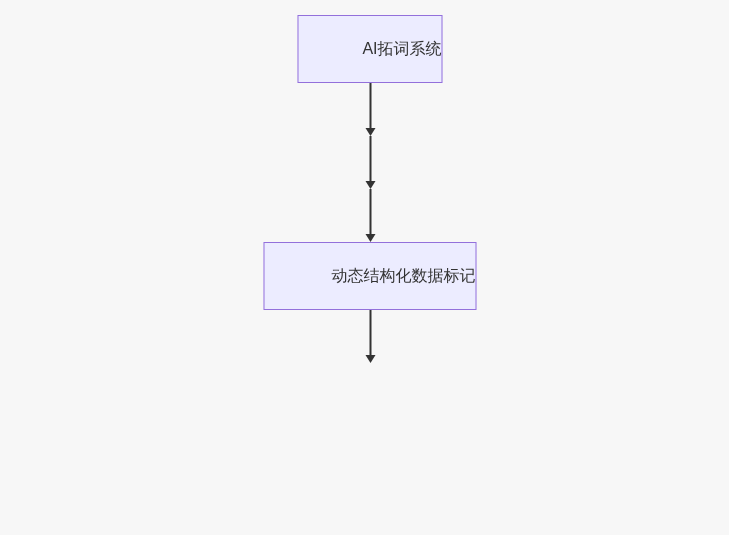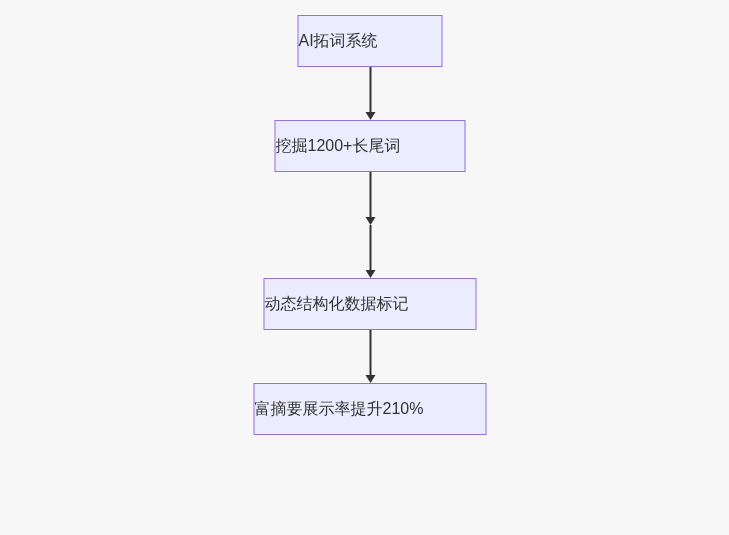--- a/index.html
+++ b/index.html
@@ -17,24 +17,24 @@
   }
   .canvas{
     position:relative;width:729px;height:535px;
     background:var(--background);
   }
   .flow{
     position:absolute;top:15px;left:370px;transform:translateX(-50%);
     display:flex;flex-direction:column;align-items:center;
   }
   .node{
-    box-sizing:border-box;height:52px;
+    box-sizing:border-box;height:68px;
     background:var(--node-fill);
     border:1.5px solid var(--node-border);
-    display:flex;align-items:center;justify-content:flex-start;
+    display:flex;align-items:center;justify-content:flex-end;
     color:var(--text);font-size:16px;line-height:1;
     white-space:nowrap;
   }
   .n1{width:145px}
   .n2{width:191px}
   .n3{width:217px}
   .n4{width:213px}
   .n5{width:233px}
   .edge{
     height:53px;display:flex;flex-direction:column;align-items:center;
@@ -57,23 +57,20 @@
 
     <div class="node n1">
       <span>AI拓词系统</span>
     </div>
 
     <div class="edge">
       <div class="line"></div>
       <div class="head"></div>
     </div>
 
-    <div class="node n2">
-      <span>挖掘1200+长尾词</span>
-    </div>
 
     <div class="edge">
       <div class="line"></div>
       <div class="head"></div>
     </div>
 
 
     <div class="edge">
       <div class="line"></div>
       <div class="head"></div>
@@ -81,18 +78,15 @@
 
     <div class="node n4">
       <span>动态结构化数据标记</span>
     </div>
 
     <div class="edge">
       <div class="line"></div>
       <div class="head"></div>
     </div>
 
-    <div class="node n5">
-      <span>富摘要展示率提升210%</span>
-    </div>
 
   </div>
 </div>
 
 </body></html>

